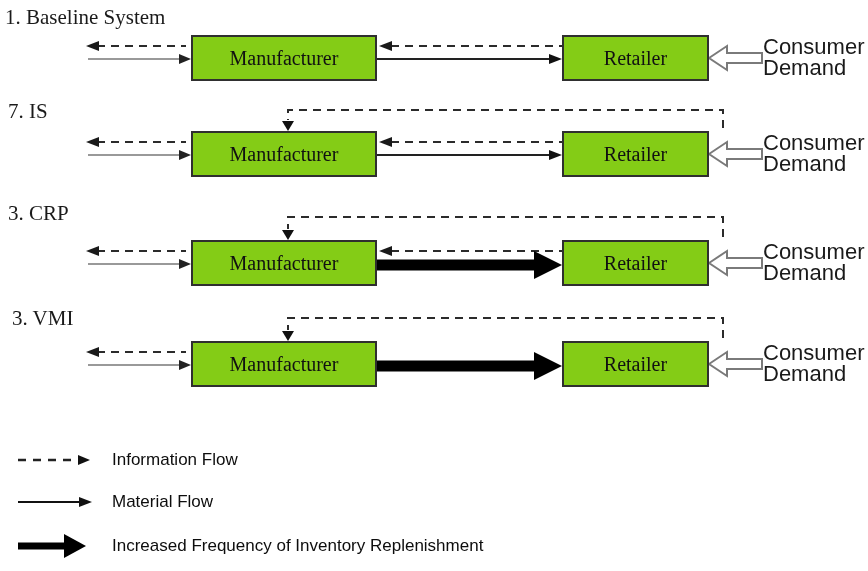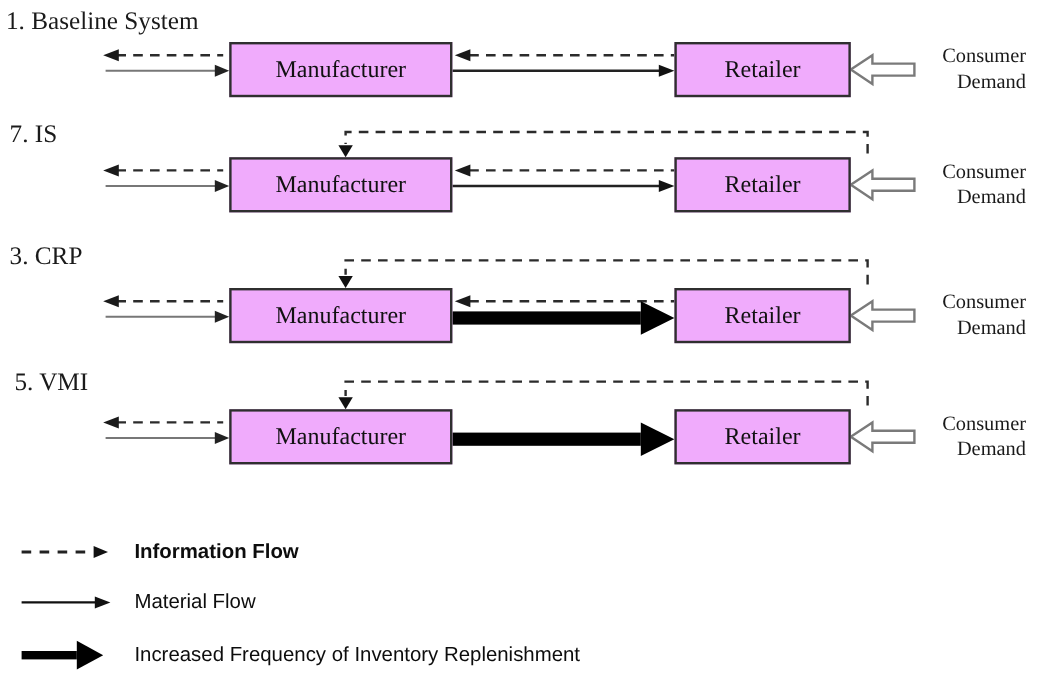--- a/index.html
+++ b/index.html
@@ -15,32 +15,32 @@
     position:absolute;
     font-family:"Liberation Serif", serif;
     font-size:21px;
     color:#1a1a1a;
     white-space:nowrap;
   }
   .node-box{
     position:absolute;
     box-sizing:border-box;
     border:2px solid #2f2f2f;
-    background:#f0abfc;
+    background:#84cc16;
     display:flex;align-items:center;justify-content:center;
     font-family:"Liberation Serif", serif;
     font-size:20px;color:#111111;
   }
   .demand-label{
     position:absolute;
     width:92px;
-    font-family:Liberation Serif, serif;
-    font-size:17px;line-height:21px;
+    font-family:Liberation Sans, sans-serif;
+    font-size:22px;line-height:21px;
     color:#1a1a1a;
-    text-align:right;
+    text-align:left;
   }
   .legend-label{
     position:absolute;
     left:112px;
     font-family:"Liberation Sans", sans-serif;
     font-size:17px;color:#0d0d0d;
     white-space:nowrap;
   }
 </style>
 </head>
@@ -172,26 +172,26 @@
 
   <div class="row-title" style="left:8px;top:201px;text-align:center;">3. CRP</div>
   <div class="node-box" style="left:191px;top:240px;width:186px;height:46px;">
     <span>Manufacturer</span>
   </div>
   <div class="node-box" style="left:562px;top:240px;width:147px;height:46px;">
     <span>Retailer</span>
   </div>
   <div class="demand-label" style="left:763px;top:241px;">Consumer Demand</div>
 
-  <div class="row-title" style="left:12px;top:306px;">5. VMI</div>
+  <div class="row-title" style="left:12px;top:306px;">3. VMI</div>
   <div class="node-box" style="left:191px;top:341px;width:186px;height:46px;">
     <span>Manufacturer</span>
   </div>
   <div class="node-box" style="left:562px;top:341px;width:147px;height:46px;">
     <span>Retailer</span>
   </div>
   <div class="demand-label" style="left:763px;top:342px;">Consumer Demand</div>
 
-  <div class="legend-label" style="top:450px;font-weight:bold;">Information Flow</div>
+  <div class="legend-label" style="top:450px;">Information Flow</div>
   <div class="legend-label" style="top:492px;">Material Flow</div>
   <div class="legend-label" style="top:536px;">Increased Frequency of Inventory Replenishment</div>
 
 </div>
 
 </body></html>

